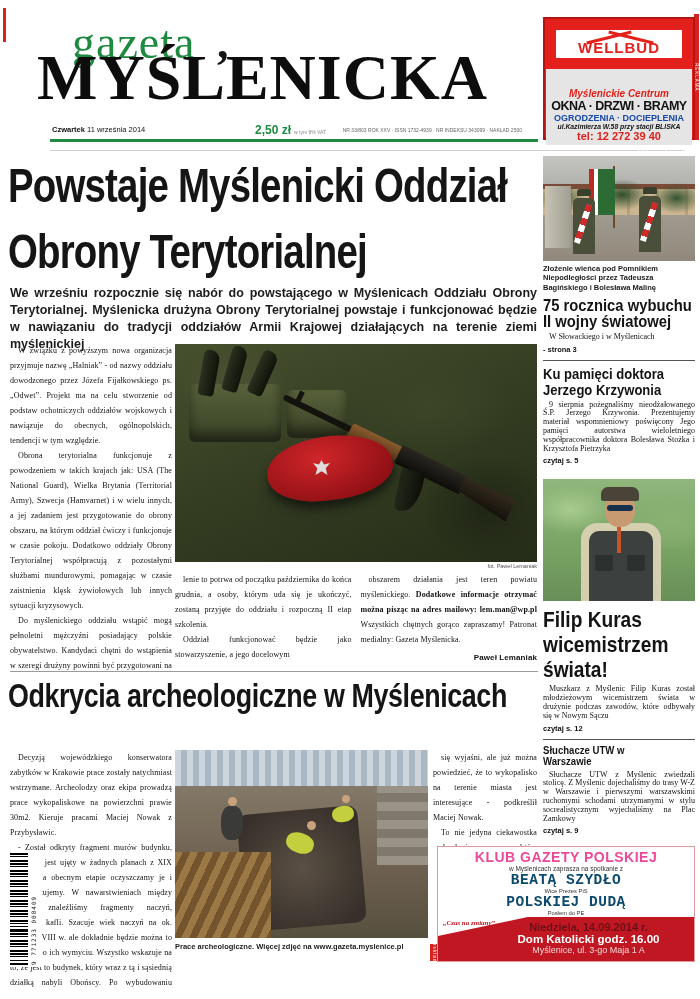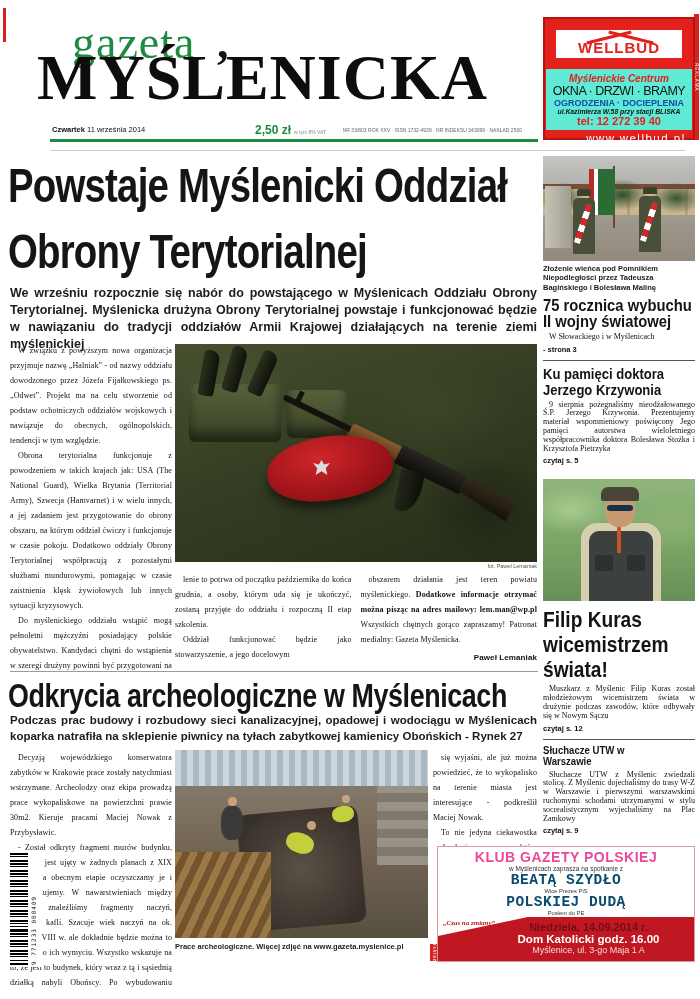--- a/index.html
+++ b/index.html
@@ -25,23 +25,23 @@
   .price-note{color:#888;font-size:5px;margin-left:3px;}
   .ib-issue{position:absolute;right:0;top:4px;font-size:5px;color:#666;font-family:"Liberation Sans",sans-serif;}
   .green-rule{left:50px;top:139px;width:488px;height:2.5px;background:#1d8a40;}
   .frame-line{left:50px;top:150px;width:635px;height:1px;background:#cfcfcf;}
   
   .wellbud{left:543px;top:17px;width:152px;height:123px;background:#e3201b;border:2px solid #b51511;box-sizing:border-box;text-align:center;}
   .wb-top{position:relative;background:#fff;height:28px;margin:11px;overflow:hidden;}
   .wb-brand{position:absolute;left:0;right:0;top:9px;color:#e3201b;font-weight:bold;font-size:15px;letter-spacing:1px;font-family:"Liberation Sans",sans-serif;}
   .roof-l{position:absolute;left:30px;top:6px;width:46px;height:3px;background:#e3201b;transform:rotate(-14deg);}
   .roof-r{position:absolute;right:28px;top:6px;width:46px;height:3px;background:#e3201b;transform:rotate(14deg);}
-  .wb-yellow{background:#5eead4;margin:0 1px;padding:4px 0 3px;}
+  .wb-yellow{background:#e5e5e5;margin:0 1px;padding:19px 0 3px;}
   .wb-l1{color:#e3201b;font-weight:bold;font-style:italic;font-size:10px;font-family:"Liberation Sans",sans-serif;}
-  .wb-l2{color:#111;font-weight:normal;font-size:12.5px;font-family:"Liberation Sans",sans-serif;letter-spacing:-0.5px;}
+  .wb-l2{color:#111;font-weight:bold;font-size:12.5px;font-family:"Liberation Sans",sans-serif;letter-spacing:-0.5px;}
   .wb-l3{color:#1649a8;font-weight:bold;font-size:9px;font-family:"Liberation Sans",sans-serif;}
   .wb-l4{color:#111;font-weight:bold;font-style:italic;font-size:6.8px;font-family:"Liberation Sans",sans-serif;}
   .wb-l5{color:#e3201b;font-weight:bold;font-size:11px;font-family:"Liberation Sans",sans-serif;}
   .wb-web{color:#fff;font-weight:normal;font-size:11.5px;letter-spacing:1.5px;font-family:"Liberation Sans",sans-serif;padding-top:2px;margin-left:34px;}
   
   .h1-main{left:8px;top:153px;width:700px;font-weight:bold;font-size:48px;line-height:66px;
            letter-spacing:-1px;color:#151515;transform:scaleX(0.8);transform-origin:0 0;white-space:nowrap;}
   .lead1{left:10px;top:285px;width:527px;font-weight:bold;font-size:12.5px;line-height:17px;text-align:justify;color:#1c1c1c;}
   .h2-main{left:8px;top:676px;width:700px;font-weight:bold;font-size:34px;letter-spacing:-0.5px;color:#151515;
            transform:scaleX(0.79);transform-origin:0 0;white-space:nowrap;}
@@ -227,21 +227,20 @@
     </div>
     <div class="c bodycol">
       <p><span>obszarem działania jest teren powiatu myślenickiego. </span><b>Dodatkowe informacje otrzymać można pisząc na adres mailowy: lem.man@wp.pl</b><span> Wszystkich chętnych gorąco zapraszamy! Patronat medialny: Gazeta Myślenicka.</span></p>
       <span class="author">Paweł Lemaniak</span>
     </div>
   </div>
 
   <div class="abs divider1"></div>
 
   <div class="abs h2-main sans">Odkrycia archeologiczne w Myślenicach</div>
-  <div class="abs lead2 sans">Podczas prac budowy i rozbudowy sieci kanalizacyjnej, opadowej i wodociągu w Myślenicach koparka natrafiła na sklepienie piwnicy na tyłach zabytkowej kamienicy Obońskich - Rynek 27</div>
 
   <div class="abs bodycol col1-a2">
     <p>Decyzją wojewódzkiego konserwatora zabytków w Krakowie prace zostały natychmiast wstrzymane. Archeolodzy oraz ekipa prowadzą prace wykopaliskowe na powierzchni prawie 30m2. Kieruje pracami Maciej Nowak z Przybysławic.</p>
     <p>- Został odkryty fragment murów budynku, który nie jest ujęty w żadnych planach z XIX wieku. Na obecnym etapie oczyszczamy je i dokumentujemy. W nawarstwieniach między murami znaleźliśmy fragmenty naczyń, ceramiki, kafli. Szacuje wiek naczyń na ok. XVII - XVIII w. ale dokładnie będzie można to określić po ich wymyciu. Wszystko wskazuje na to, że jest to budynek, który wraz z tą i sąsiednią działką nabyli Obońscy. Po wybudowaniu obecnej kamienicy, która znajduje się pod numerem 27 prawdopodobnie tamten dom na sąsiedniej działce po prostu wyburzyli. Z biegiem prowadzonych prac wiele innych kwestii z pewnością jeszcze</p>
   </div>
 
   <div class="abs photo photo-dig">
     <div class="ph-part dg-fence"></div>
     <div class="ph-part dg-wall"></div>
     <div class="ph-part dg-trench"></div>

